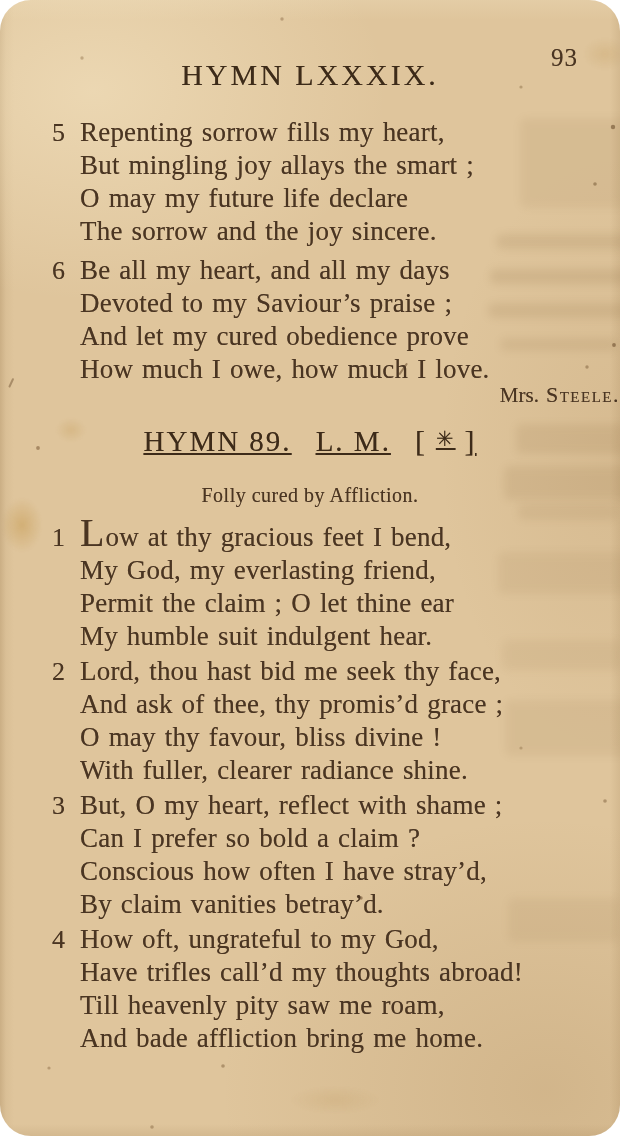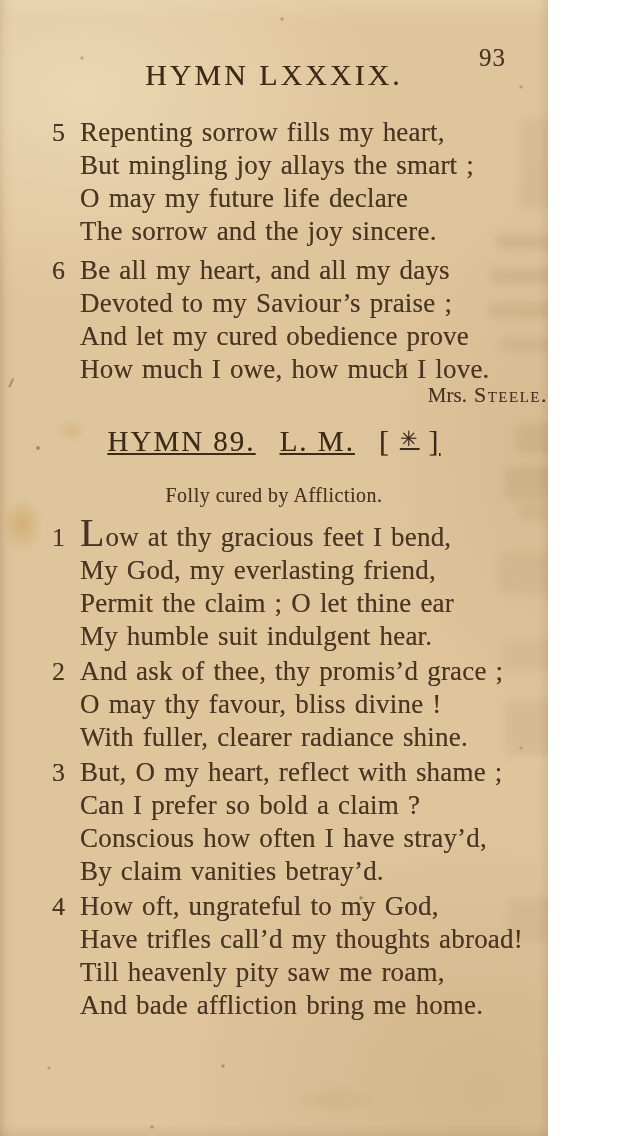--- a/index.html
+++ b/index.html
@@ -6,34 +6,35 @@
     --paper: #dfc59c;
     --ink: #4a3522;
     --ink-dark: #3d2b19;
   }
   * { margin: 0; padding: 0; box-sizing: border-box; }
   html, body { width: 640px; height: 1136px; }
   body { font-family: "Liberation Serif", serif; }
 
   .page {
     position: relative;
-    width: 548px;
+    width: 620px;
     height: 1136px;
     overflow: hidden;
     color: var(--ink);
     background-color: var(--paper);
     background-image:
       radial-gradient(ellipse 420px 300px at 15% 8%, rgba(248,233,200,0.50), transparent 70%),
       radial-gradient(ellipse 500px 420px at 88% 96%, rgba(140,100,50,0.16), transparent 65%),
       radial-gradient(ellipse 300px 500px at 100% 40%, rgba(150,110,60,0.12), transparent 60%),
       linear-gradient(to right, rgba(130,95,50,0.22) 0px, rgba(130,95,50,0.06) 6px, transparent 14px),
       linear-gradient(to left, rgba(130,95,50,0.12) 0px, transparent 10px),
       linear-gradient(to top, rgba(130,95,50,0.12) 0px, transparent 12px),
       linear-gradient(to bottom, rgba(238,222,188,0.30) 0px, transparent 20px);
     text-shadow: 0 0 0.6px rgba(74,53,34,0.55);
+    border-radius: 31px;
   }
 
   
   .ghosts i {
     position: absolute;
     display: block;
     background: #7d5a2e;
     border-radius: 6px;
     filter: blur(4px);
   }
@@ -168,20 +169,21 @@
     <div class="verse hv1">
       <span class="vnum">1</span>
       <div class="vline"><span class="initial">L</span><span>ow at thy gracious feet I bend,</span></div>
       <div class="vline">My God, my everlasting friend,</div>
       <div class="vline">Permit the claim ; O let thine ear</div>
       <div class="vline">My humble suit indulgent hear.</div>
     </div>
 
     <div class="verse hv">
       <span class="vnum">2</span>
+      <div class="vline">Lord, thou hast bid me seek thy face,</div>
       <div class="vline">And ask of thee, thy promis’d grace ;</div>
       <div class="vline">O may thy favour, bliss divine !</div>
       <div class="vline">With fuller, clearer radiance shine.</div>
     </div>
 
     <div class="verse hv">
       <span class="vnum">3</span>
       <div class="vline">But, O my heart, reflect with shame ;</div>
       <div class="vline">Can I prefer so bold a claim ?</div>
       <div class="vline">Conscious how often I have stray’d,</div>

